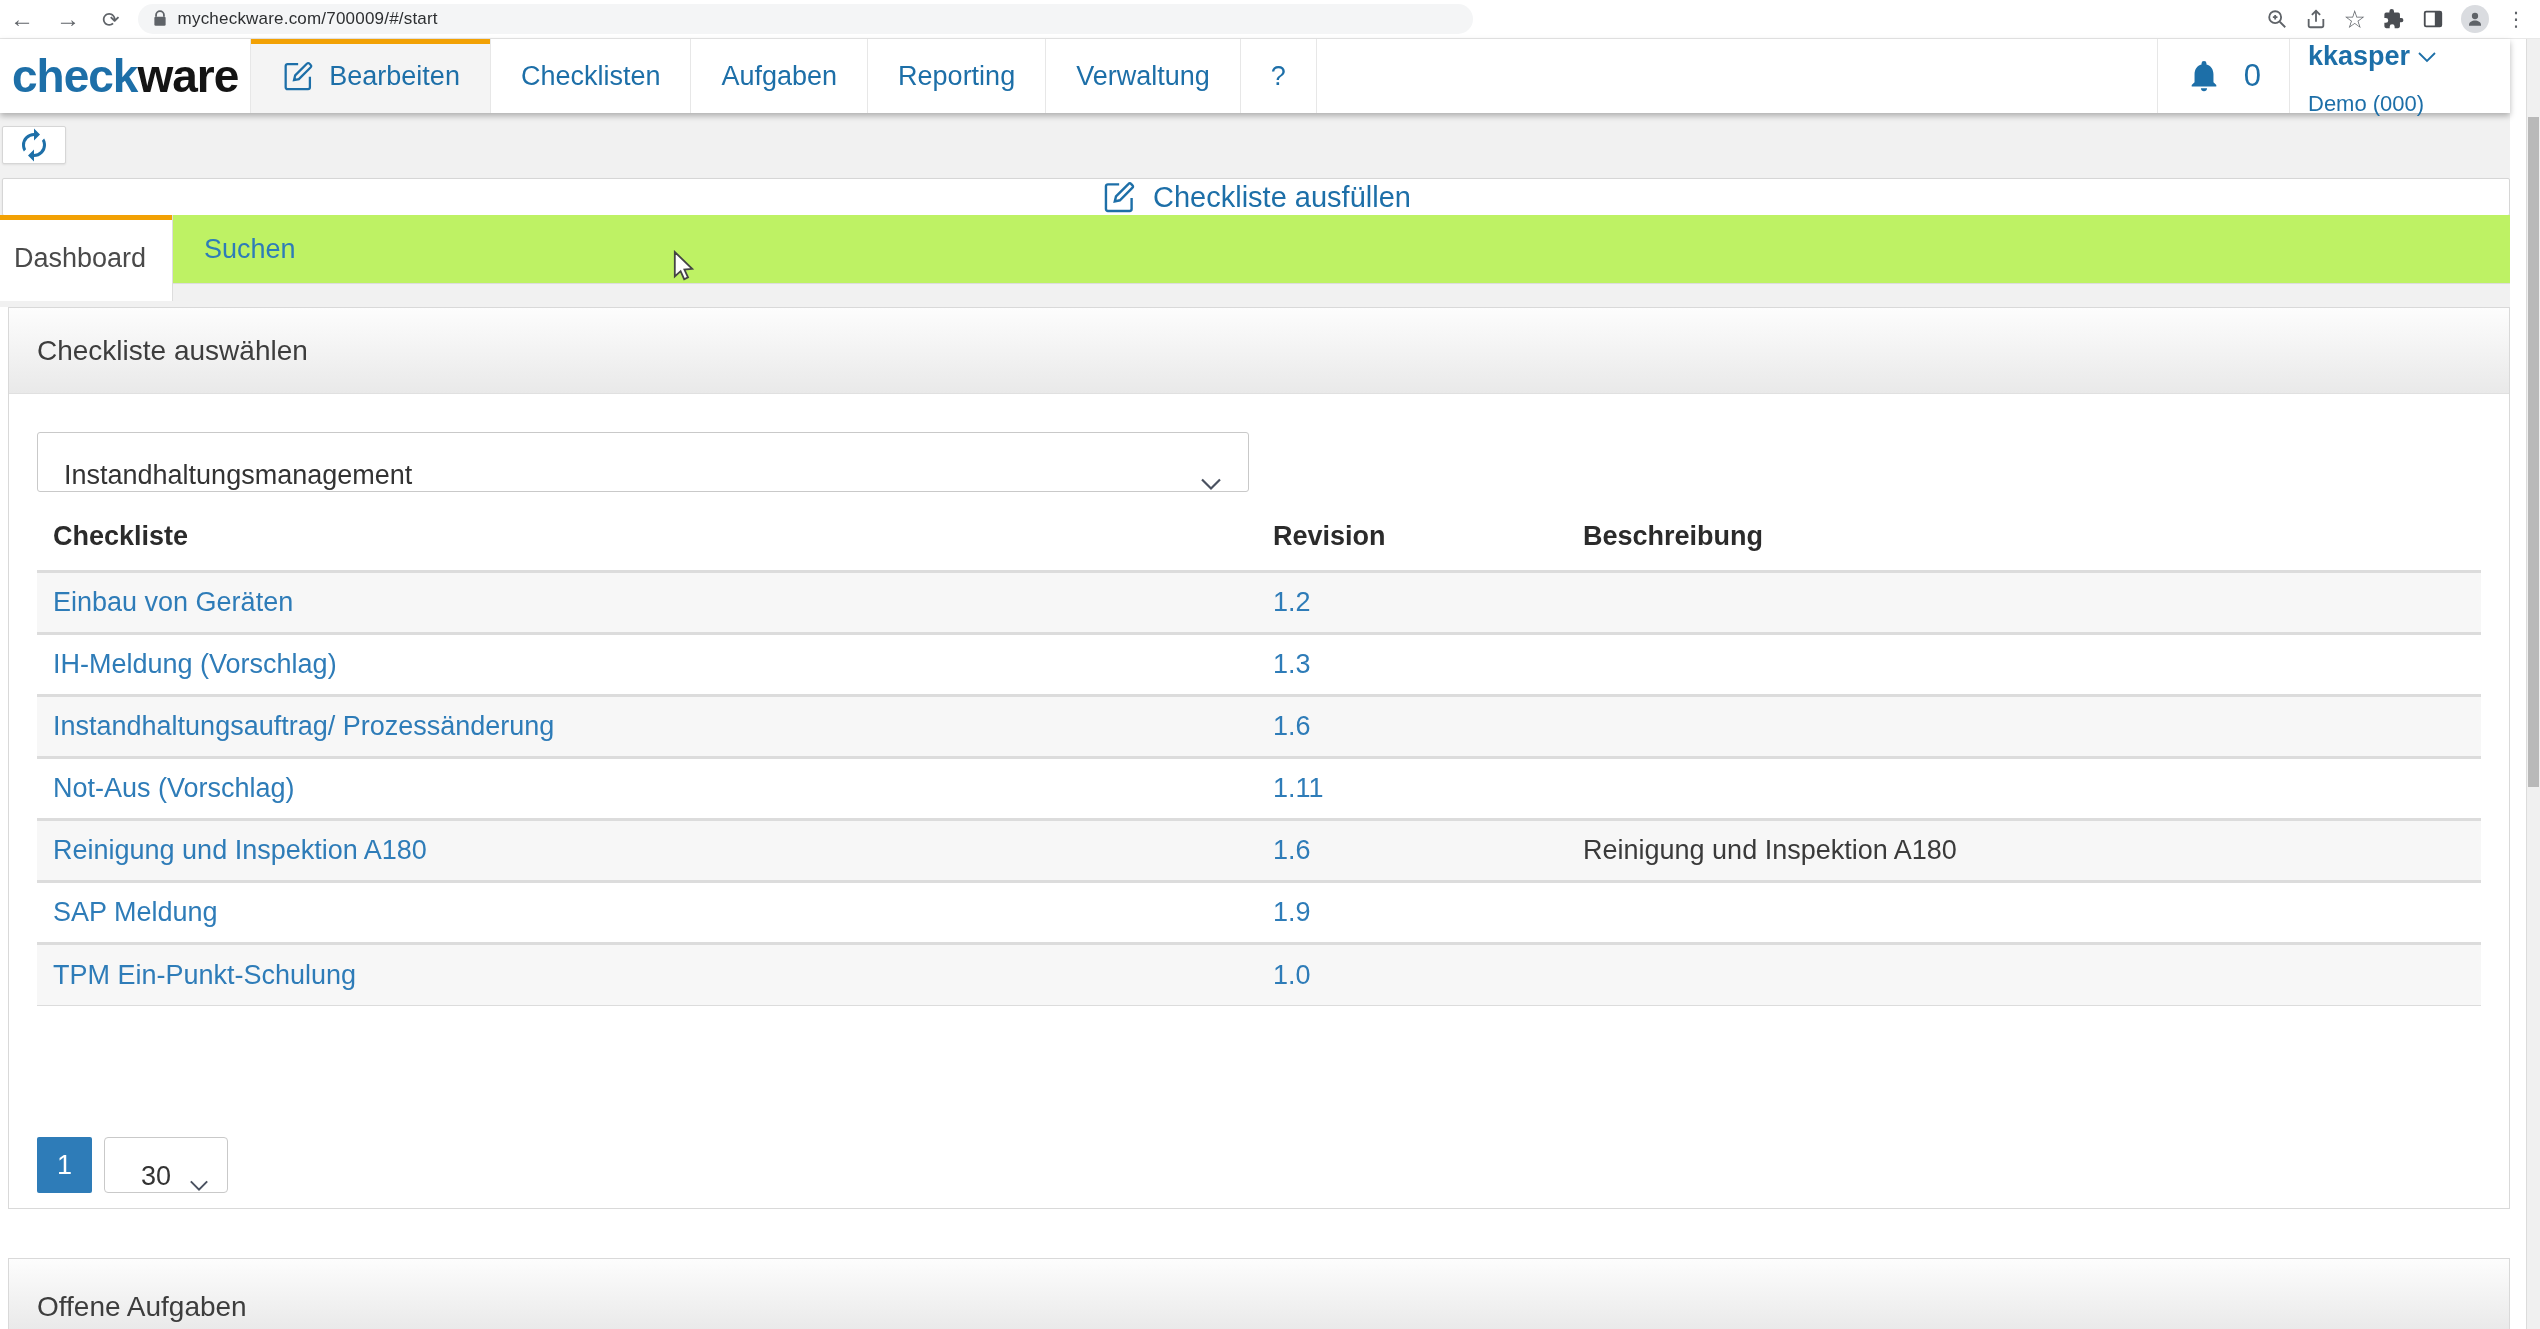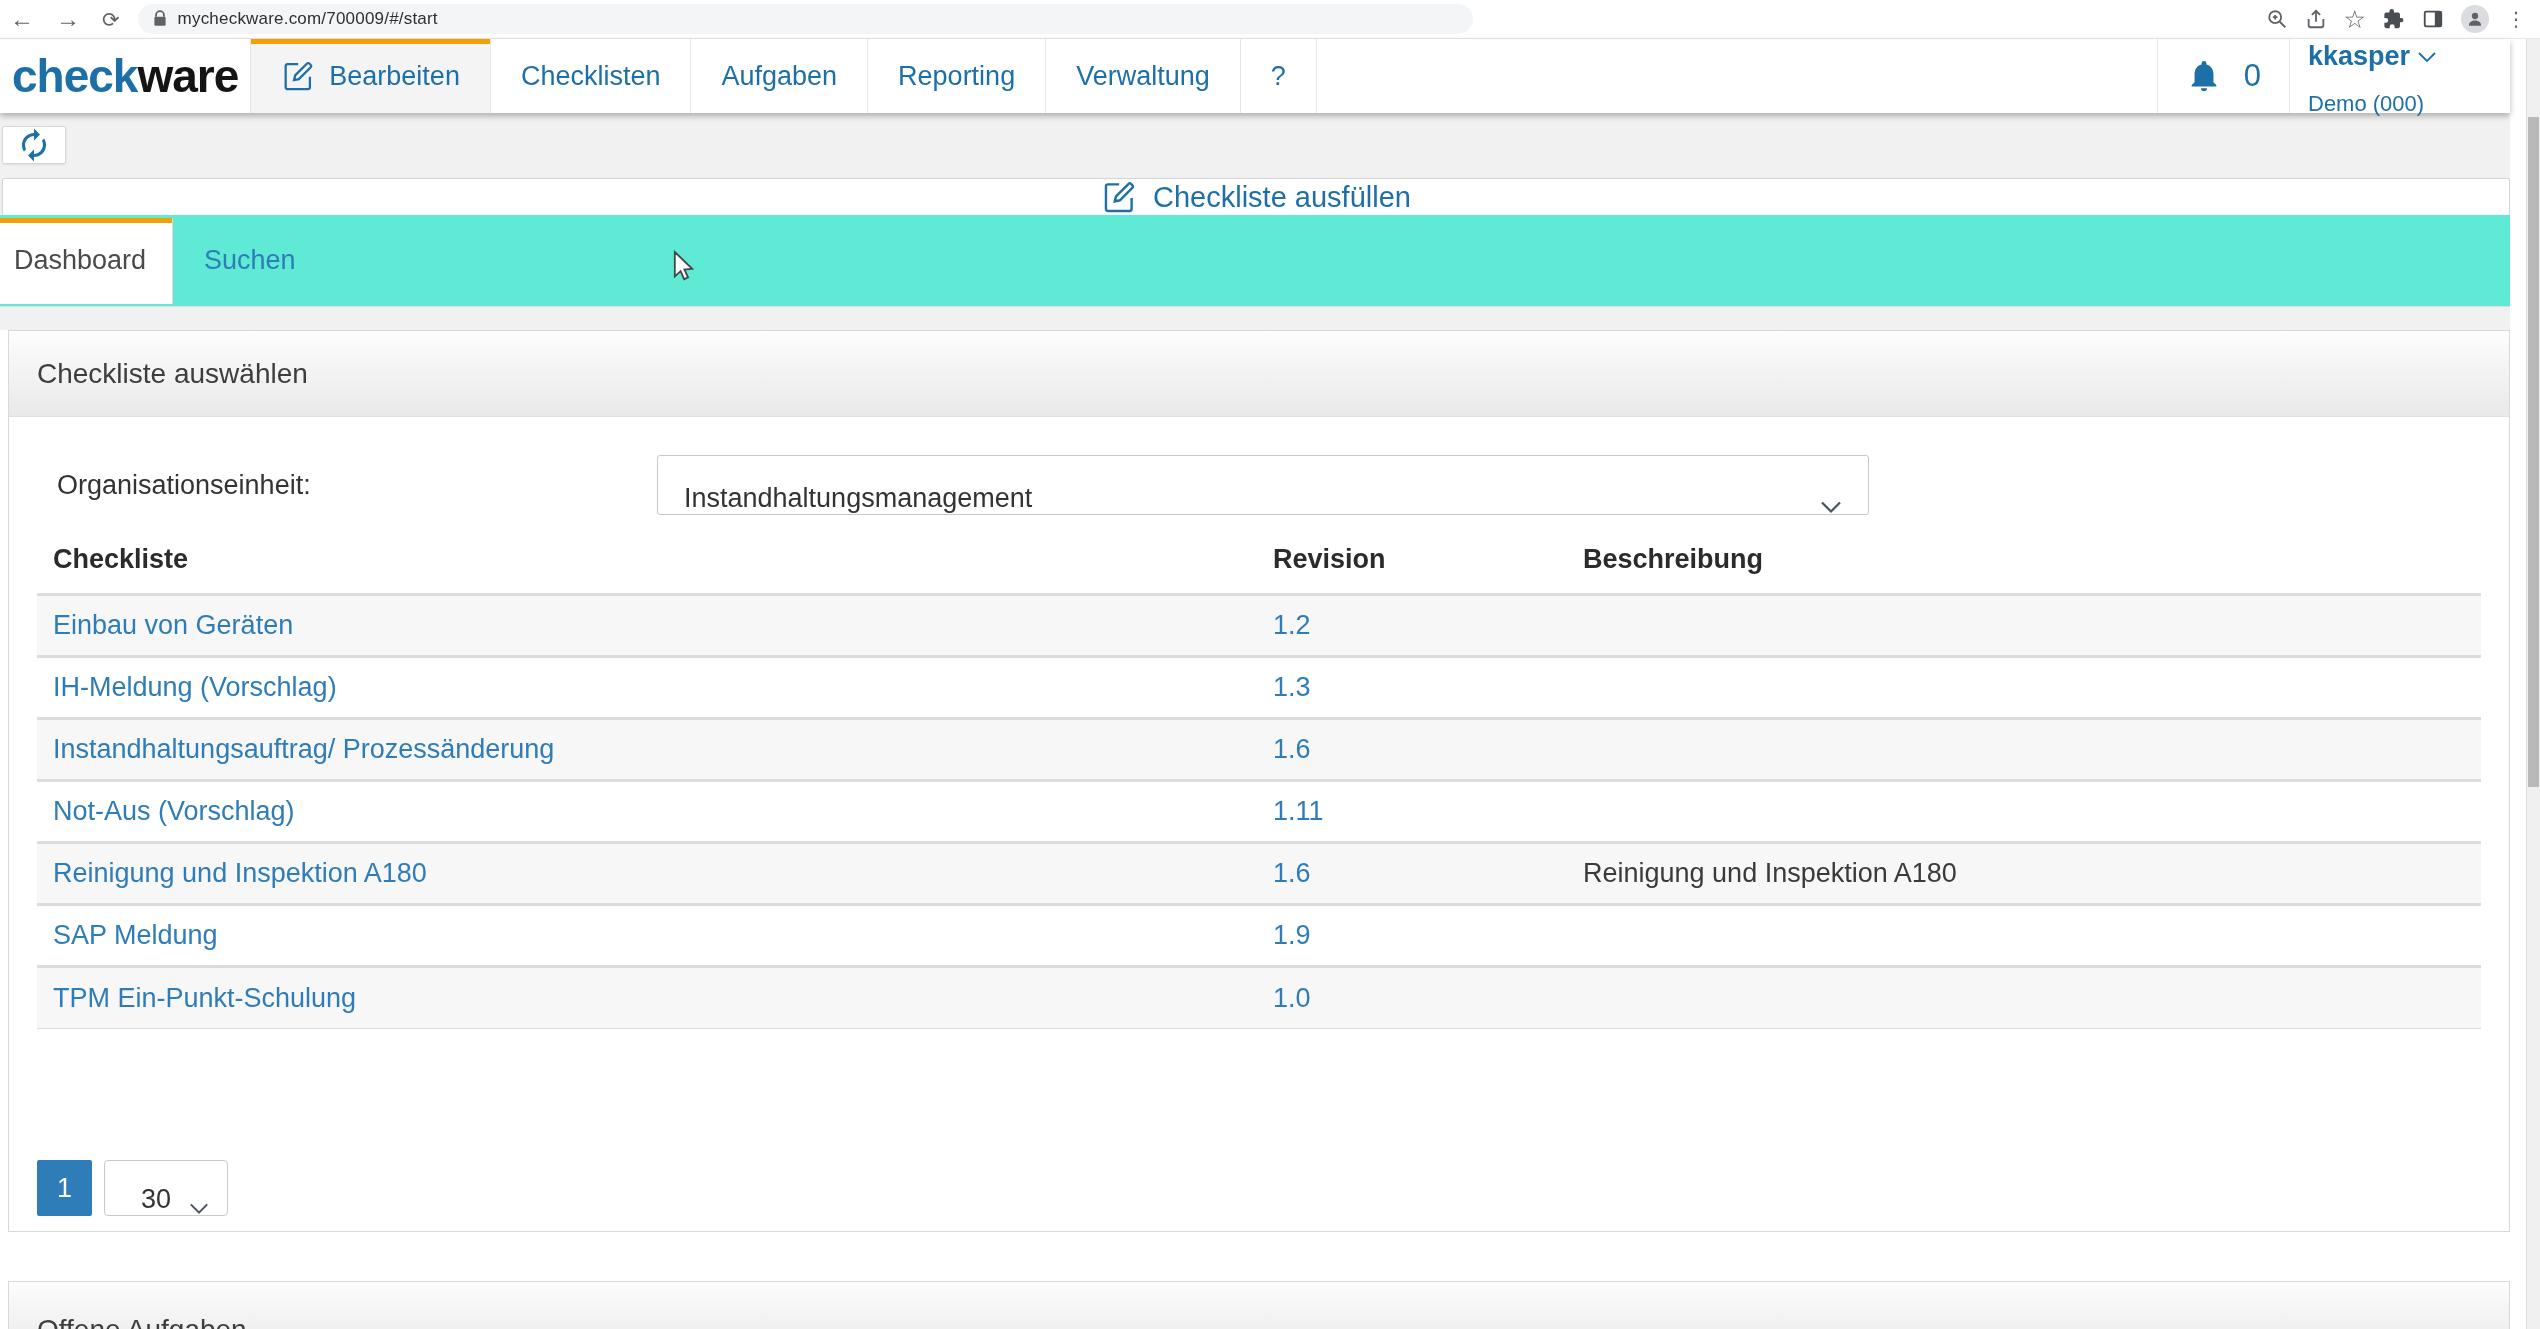--- a/index.html
+++ b/index.html
@@ -50,22 +50,22 @@
   
   .toolbar { height:102px; background:#f1f1f1; display:flex; gap:14px; padding:13px 0 0 2px;flex-direction:column; }
   .tb-btn { height:68px; background:#fff; border:1px solid #d6d6d6; border-radius:2px;
             display:flex; align-items:center; justify-content:center; gap:16px;
             color:#1D6FA8; box-shadow:0 1px 2px rgba(0,0,0,.08); cursor:pointer; }
   .tb-icon-btn { width:64px; }
   .tb-wand-btn { width:70px; }
   .tb-main-btn { padding:0 28px; font-size:29px; }
 
   
-  .tabstrip { height:92px; background:#5eead4; border-bottom:1px solid #dddddd; display:flex;
-              position:relative; z-index:5;align-items:center; }
+  .tabstrip { height:69px; background:#bef264; border-bottom:1px solid #dddddd; display:flex;
+              position:relative; z-index:5; }
   .tab { display:flex; align-items:center; font-size:27px; cursor:pointer; }
   .tab.active { width:173px; padding-left:14px; color:#4a4a4a; background:#fff; height:86px;
                 box-shadow:inset 0 5px 0 0 #F2A104; border-right:1px solid #ddd; }
   .tab.plain { color:#2E7CB8; padding:0 96px 0 31px; }
   .band { height:23px; background:#f1f1f1; }
 
   
   .panel { margin-left:8px; width:2502px; border:1px solid #d9d9d9; background:#fff; }
   .panel-header { height:86px; background:linear-gradient(#fdfdfd,#e9e9e9);
                   border-bottom:1px solid #e0e0e0; display:flex; align-items:center;
@@ -253,21 +253,20 @@
         </div>
       </div>
       <div class="band"></div>
 
       <div class="panel">
         <div class="panel-header">
           <span>Checkliste auswählen</span>
         </div>
         <div class="panel-body">
           <div class="org-row">
-            <div class="org-label">Organisationseinheit:</div>
             <div class="select org-select">
               <span>Instandhaltungsmanagement</span>
               <span class="icon">
                 <svg width="22" height="14" viewBox="0 0 22 14" fill="none" stroke="#4A5160" stroke-width="2.2">
                     <polyline points="2,2.5 11,11.5 20,2.5"></polyline>
                   </svg>
               </span>
             </div>
           </div>
 

